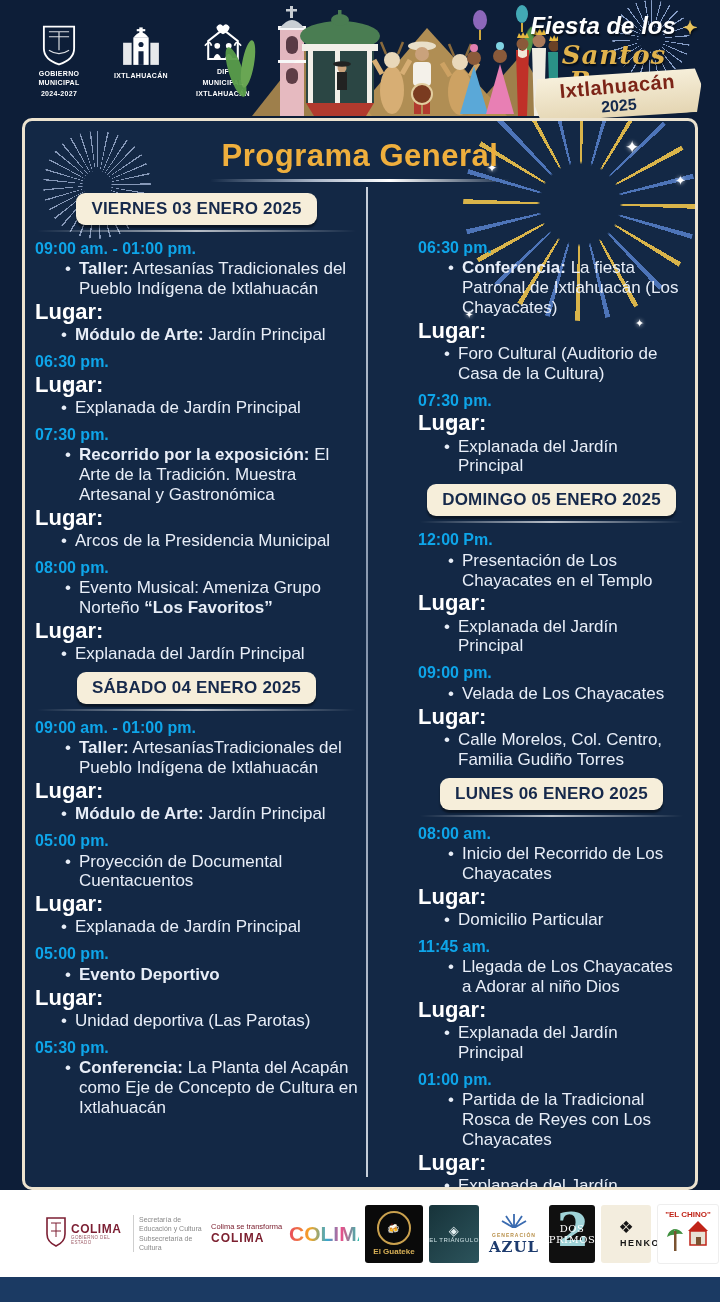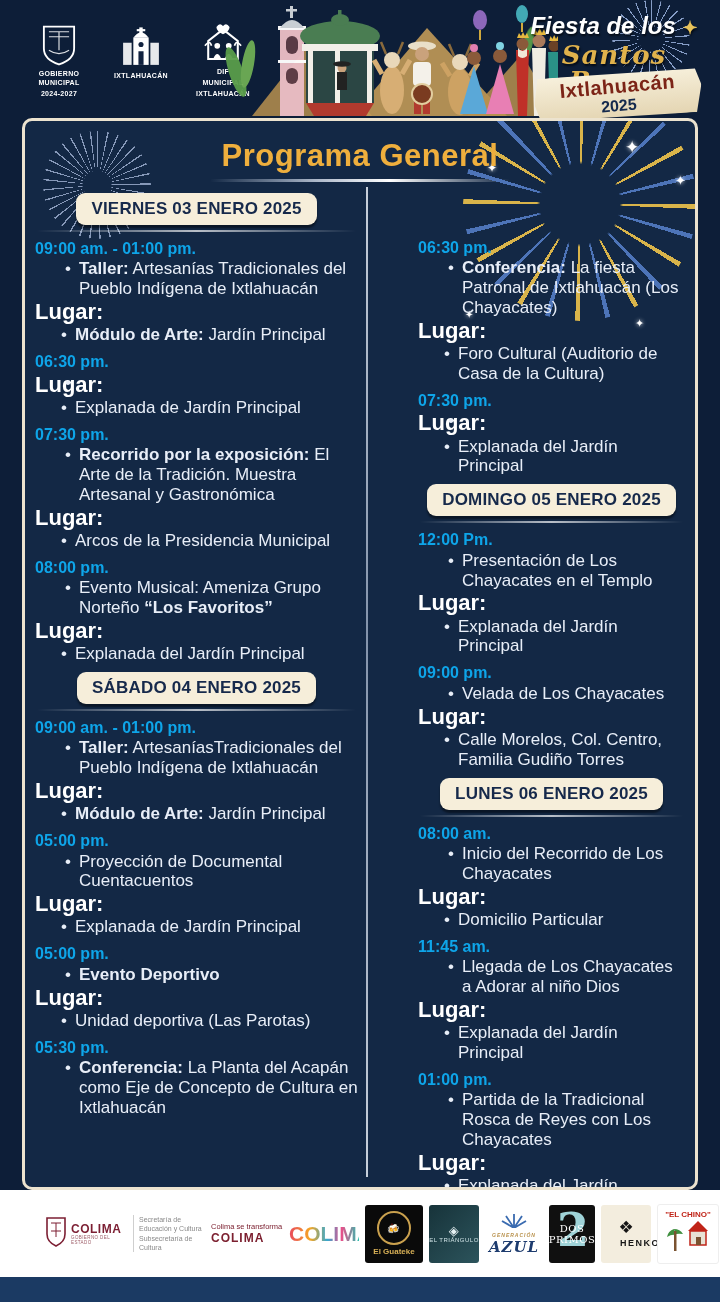--- a/index.html
+++ b/index.html
@@ -77,21 +77,21 @@
   .sp-contigo .l2{font-weight:bold;font-size:12px;letter-spacing:1px;}
   .sp-colima-color{width:70px;text-align:center;font-weight:bold;font-size:21px;letter-spacing:0;
     background:linear-gradient(90deg,#e8475f,#f5a623 30%,#35a8d0 55%,#e84f8a 75%,#2bbfae);
     -webkit-background-clip:text;background-clip:text;color:transparent;}
   .sq{height:58px;border-radius:3px;display:flex;flex-direction:column;align-items:center;justify-content:center;text-align:center;}
   .sp-guateke{width:58px;background:#0a0a0a;color:#d8b056;position:relative;}
   .guateke-emblem{width:30px;height:30px;border:2px solid #caa14e;border-radius:50%;display:flex;align-items:center;justify-content:center;font-size:10px;}
   .sp-guateke .name{font-size:8px;font-weight:bold;margin-top:2px;}
   .sp-tri{width:50px;background:linear-gradient(135deg,#17333a,#2c545c);color:#cfe3e6;font-size:6px;letter-spacing:.5px;}
   .sp-tri .dia{font-size:13px;color:#e8f2f4;line-height:1;}
-  .sp-azul{width:58px;background:#fff;color:#1d3b6e;font-style:italic;}
+  .sp-azul{width:58px;background:#fff;color:#1d3b6e;}
   .sp-azul .gen{font-size:5px;letter-spacing:1px;color:#b8904a;font-weight:bold;}
   .sp-azul .azul{font-family:"DejaVu Serif",serif;font-weight:bold;font-size:15px;letter-spacing:1px;}
   .sp-dos{width:46px;background:#101010;color:#fff;position:relative;overflow:hidden;}
   .sp-dos .two{position:absolute;font-size:46px;font-weight:bold;color:#9fd3d8;top:-2px;left:8px;font-family:"DejaVu Serif",serif;}
   .sp-dos .nm{position:relative;font-family:"DejaVu Serif",serif;font-size:10px;letter-spacing:.5px;line-height:1.1;}
   .sp-henko{width:50px;background:#f3edde;color:#151515;}
   .sp-henko .orn{font-size:17px;line-height:1;}
   .sp-henko .nm{font-size:9px;font-weight:bold;letter-spacing:1.5px;margin-top:2px;margin-left:28px;}
   .sp-chino{width:60px;background:#fff;border:1px solid #eee;color:#c02418;position:relative;}
   .sp-chino .nm{font-size:8px;font-weight:bold;}

